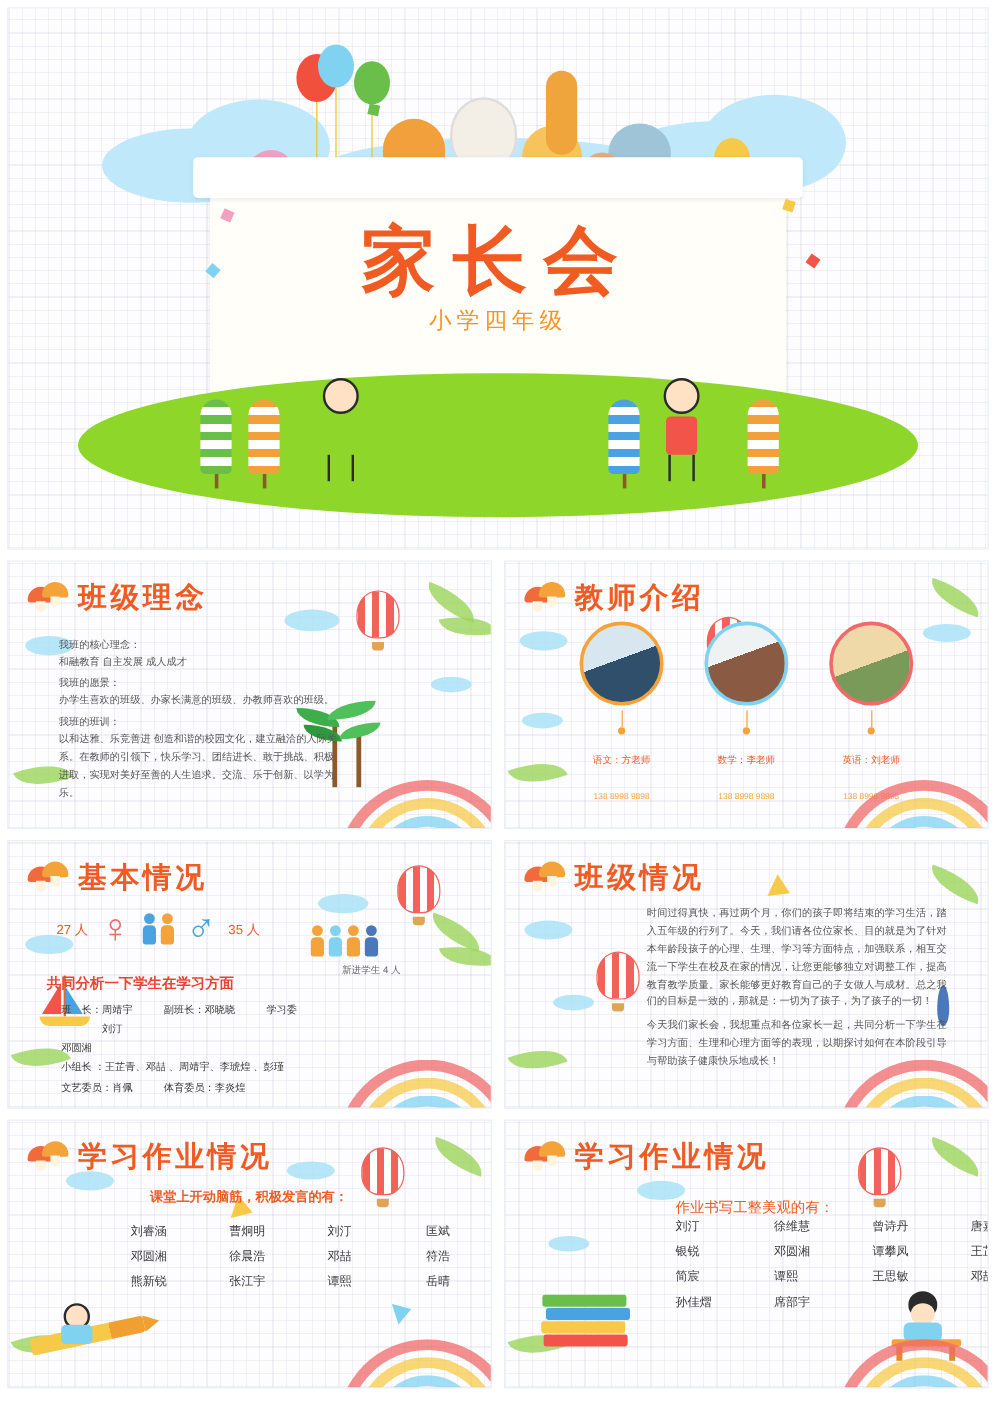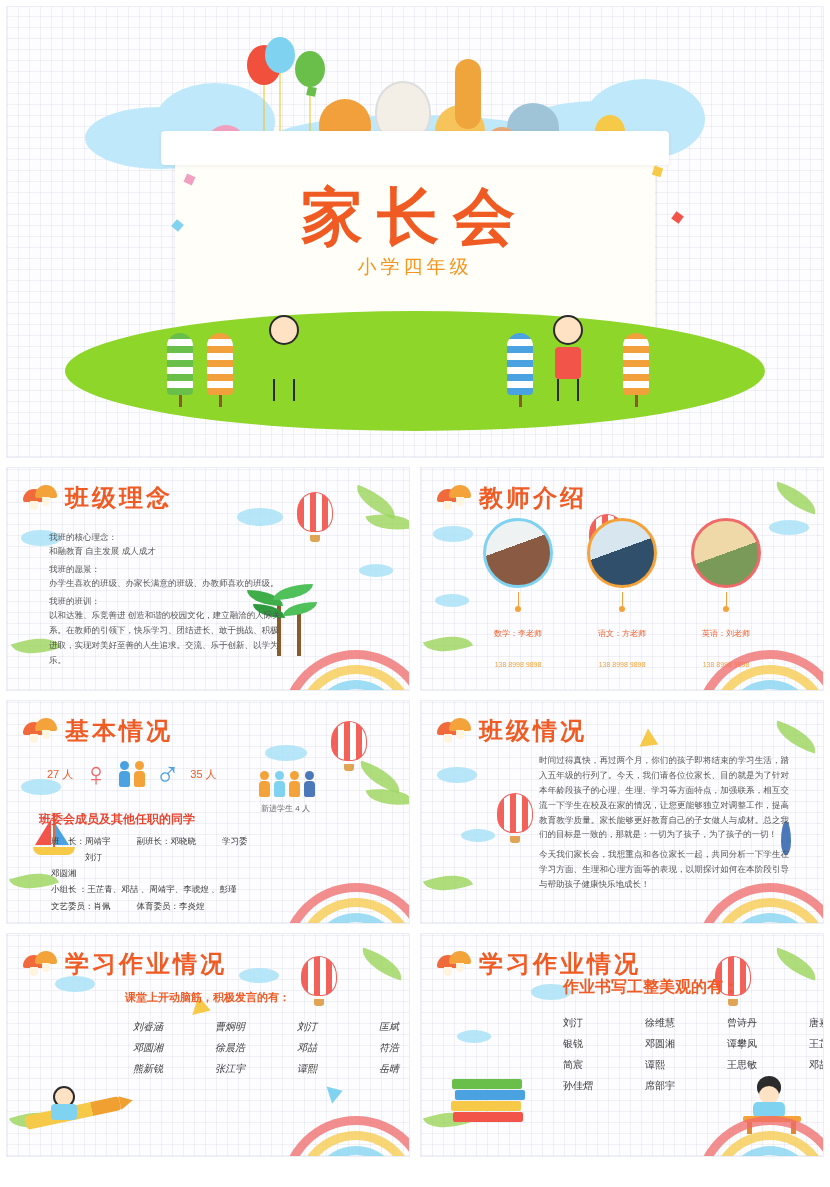--- a/index.html
+++ b/index.html
@@ -297,31 +297,31 @@
           <div class="bskt"></div>
       </div>
       <div class="cloud2" style="left:12px;top:58px;width:40px;height:16px;"></div>
       <div class="cloud2" style="left:14px;top:126px;width:34px;height:13px;"></div>
       <div class="cloud2" style="left:348px;top:52px;width:40px;height:15px;"></div>
       <div class="leaf" style="left:352px;top:20px;transform:rotate(18deg);"></div>
       <div class="leaf" style="left:4px;top:166px;transform:rotate(160deg);"></div>
 
       <div class="photo-row">
         <div class="photo-card">
+          <div class="photo" style="background:linear-gradient(160deg,#d8e6ef 0 45%,#2f4f6b 45% 100%);"></div>
+          <div class="stem-line"></div>
+          <div class="dot"></div>
+          <div class="p-caption">语文：方老师</div>
+          <div class="p-phone">138 8998 9898</div>
+        </div>
+        <div class="photo-card">
           <div class="photo g" style="background:linear-gradient(160deg,#eef2f3 0 40%,#8a5a43 40% 100%);"></div>
           <div class="stem-line"></div>
           <div class="dot"></div>
           <div class="p-caption">数学：李老师</div>
-          <div class="p-phone">138 8998 9898</div>
-        </div>
-        <div class="photo-card">
-          <div class="photo" style="background:linear-gradient(160deg,#d8e6ef 0 45%,#2f4f6b 45% 100%);"></div>
-          <div class="stem-line"></div>
-          <div class="dot"></div>
-          <div class="p-caption">语文：方老师</div>
           <div class="p-phone">138 8998 9898</div>
         </div>
         <div class="photo-card">
           <div class="photo b" style="background:linear-gradient(160deg,#f0d9a8 0 50%,#7a9a5a 50% 100%);"></div>
           <div class="stem-line"></div>
           <div class="dot"></div>
           <div class="p-caption">英语：刘老师</div>
           <div class="p-phone">138 8998 9898</div>
         </div>
       </div>
@@ -387,23 +387,23 @@
           </div>
         <div class="person">
             <div class="h" style="background:#f4a23a;"></div>
             <div class="t" style="background:#f4a23a;"></div>
           </div>
         <div class="person">
             <div class="h" style="background:#4a78b8;"></div>
             <div class="t" style="background:#4a78b8;"></div>
           </div>
       </div>
-      <div class="newstu" style="left:254px;top:102px;width:56px;">新进学生 4 人</div>
-
-      <div class="subhead" style="left:32px;top:110px;">班委会成员及其他任职的同学</div>
+      <div class="newstu" style="left:278px;top:102px;width:56px;">新进学生 4 人</div>
+
+      <div class="subhead" style="left:32px;top:110px;">共同分析一下学生在学习方面</div>
 
       <div class="names" style="left:44px;top:132px;font-size:8.5px;line-height:1.9;">
         <div class="row">
           <span>班　长：周靖宇</span>
           <span>副班长：邓晓晓</span>
           <span>学习委</span>
         </div>
         <div class="row">
           <span>　　　　刘汀</span>
         </div>
@@ -471,21 +471,21 @@
       </div>
       <div class="cloud2" style="left:48px;top:42px;width:40px;height:16px;"></div>
       <div class="cloud2" style="left:232px;top:34px;width:40px;height:15px;"></div>
       <div style="position:absolute;left:188px;top:64px;width:0;height:0;border-left:16px solid #f7c948;border-top:10px solid transparent;border-bottom:10px solid transparent;transform:rotate(18deg);"></div>
       <div style="position:absolute;left:322px;top:150px;width:0;height:0;border-left:14px solid #7fd3f0;border-top:9px solid transparent;border-bottom:9px solid transparent;transform:rotate(-18deg);"></div>
       <div class="leaf" style="left:352px;top:20px;transform:rotate(18deg);"></div>
       <div class="leaf" style="left:4px;top:176px;transform:rotate(160deg);"></div>
 
       <div style="position:absolute;left:118px;top:56px;font-size:11px;color:#f05a23;font-weight:bold;">课堂上开动脑筋，积极发言的有：</div>
 
-      <div class="names" style="left:126px;top:82px;font-style:italic;">
+      <div class="names" style="left:102px;top:82px;">
         <div class="row">
           <span>刘睿涵</span>
           <span>曹炯明</span>
           <span>刘汀</span>
           <span>匡斌</span>
 
         </div>
         <div class="row">
           <span>邓圆湘</span>
           <span>徐晨浩</span>
@@ -526,21 +526,21 @@
 
       <div class="hotair" style="left:294px;top:22px;">
         <div class="bal"></div>
           <div class="bskt"></div>
       </div>
       <div class="cloud2" style="left:110px;top:50px;width:40px;height:16px;"></div>
       <div class="cloud2" style="left:36px;top:96px;width:34px;height:13px;"></div>
       <div class="leaf" style="left:352px;top:20px;transform:rotate(18deg);"></div>
       <div class="leaf" style="left:4px;top:176px;transform:rotate(160deg);"></div>
 
-      <div style="position:absolute;left:142px;top:43px;font-size:16px;color:#f05a23;font-weight:bold;">作业书写工整美观的有：</div>
+      <div style="position:absolute;left:142px;top:64px;font-size:12px;color:#f05a23;font-weight:normal;">作业书写工整美观的有：</div>
 
       <div class="names" style="left:142px;top:78px;">
         <div class="row">
           <span>刘汀</span>
           <span>徐维慧</span>
           <span>曾诗丹</span>
           <span>唐嘉怡</span>
 
         </div>
         <div class="row">

